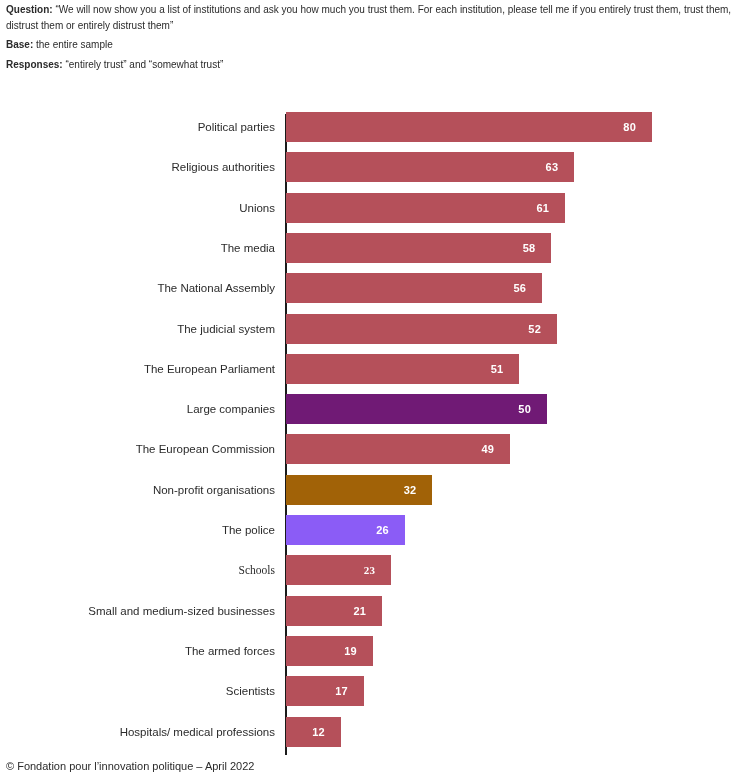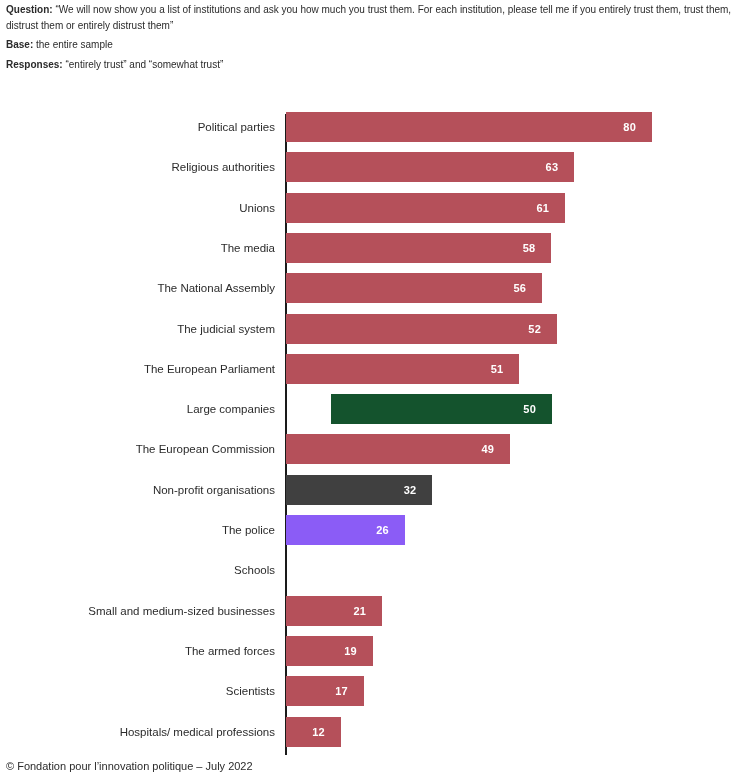--- a/index.html
+++ b/index.html
@@ -138,49 +138,50 @@
       <div class="row" style="top: 201.5px;">
         <div class="cat-label">The judicial system</div>
         <div class="bar" style="width: 271px; background: rgb(181, 80, 90);"><span class="bar-value">52</span></div>
       </div>
       <div class="row" style="top: 241.8px;">
         <div class="cat-label">The European Parliament</div>
         <div class="bar" style="width: 233.325px; background: rgb(181, 80, 90);"><span class="bar-value">51</span></div>
       </div>
       <div class="row" style="top: 282.1px;">
         <div class="cat-label">Large companies</div>
-        <div class="bar" style="width: 221px; background: #14532d; margin-left: 45px;"><span class="bar-value">50</span></div>
+        <div class="bar" style="width: 261px; background: #701a75;"><span class="bar-value">50</span></div>
       </div>
       <div class="row" style="top: 322.4px;">
         <div class="cat-label">The European Commission</div>
         <div class="bar" style="width: 224.175px; background: rgb(181, 80, 90);"><span class="bar-value">49</span></div>
       </div>
       <div class="row" style="top: 362.7px;">
         <div class="cat-label">Non-profit organisations</div>
-        <div class="bar" style="width: 146.4px; background: #404040;"><span class="bar-value">32</span></div>
+        <div class="bar" style="width: 146.4px; background: #a16207;"><span class="bar-value">32</span></div>
       </div>
       <div class="row" style="top: 403px;">
         <div class="cat-label">The police</div>
         <div class="bar" style="width: 118.95px; background: #8b5cf6;"><span class="bar-value">26</span></div>
       </div>
-      <div class="row" style="top: 443.3px;">
+      <div class="row" style="top: 443.3px; font-family: Liberation Serif, serif;">
         <div class="cat-label">Schools</div>
+        <div class="bar" style="width: 105.225px; background: rgb(181, 80, 90);"><span class="bar-value">23</span></div>
       </div>
       <div class="row" style="top: 483.6px;">
         <div class="cat-label">Small and medium-sized businesses</div>
         <div class="bar" style="width: 96.075px; background: rgb(181, 80, 90);"><span class="bar-value">21</span></div>
       </div>
       <div class="row" style="top: 523.9px;">
         <div class="cat-label">The armed forces</div>
         <div class="bar" style="width: 86.925px; background: rgb(181, 80, 90);"><span class="bar-value">19</span></div>
       </div>
       <div class="row" style="top: 564.2px;">
         <div class="cat-label">Scientists</div>
         <div class="bar" style="width: 77.775px; background: rgb(181, 80, 90);"><span class="bar-value">17</span></div>
       </div>
       <div class="row" style="top: 604.5px;">
         <div class="cat-label">Hospitals/ medical professions</div>
         <div class="bar" style="width: 54.9px; background: rgb(181, 80, 90);"><span class="bar-value">12</span></div>
       </div>
     </div>
 </div>
 
-<div id="footer">© Fondation pour l’innovation politique – July 2022</div>
+<div id="footer">© Fondation pour l’innovation politique – April 2022</div>
 
 </body></html>

